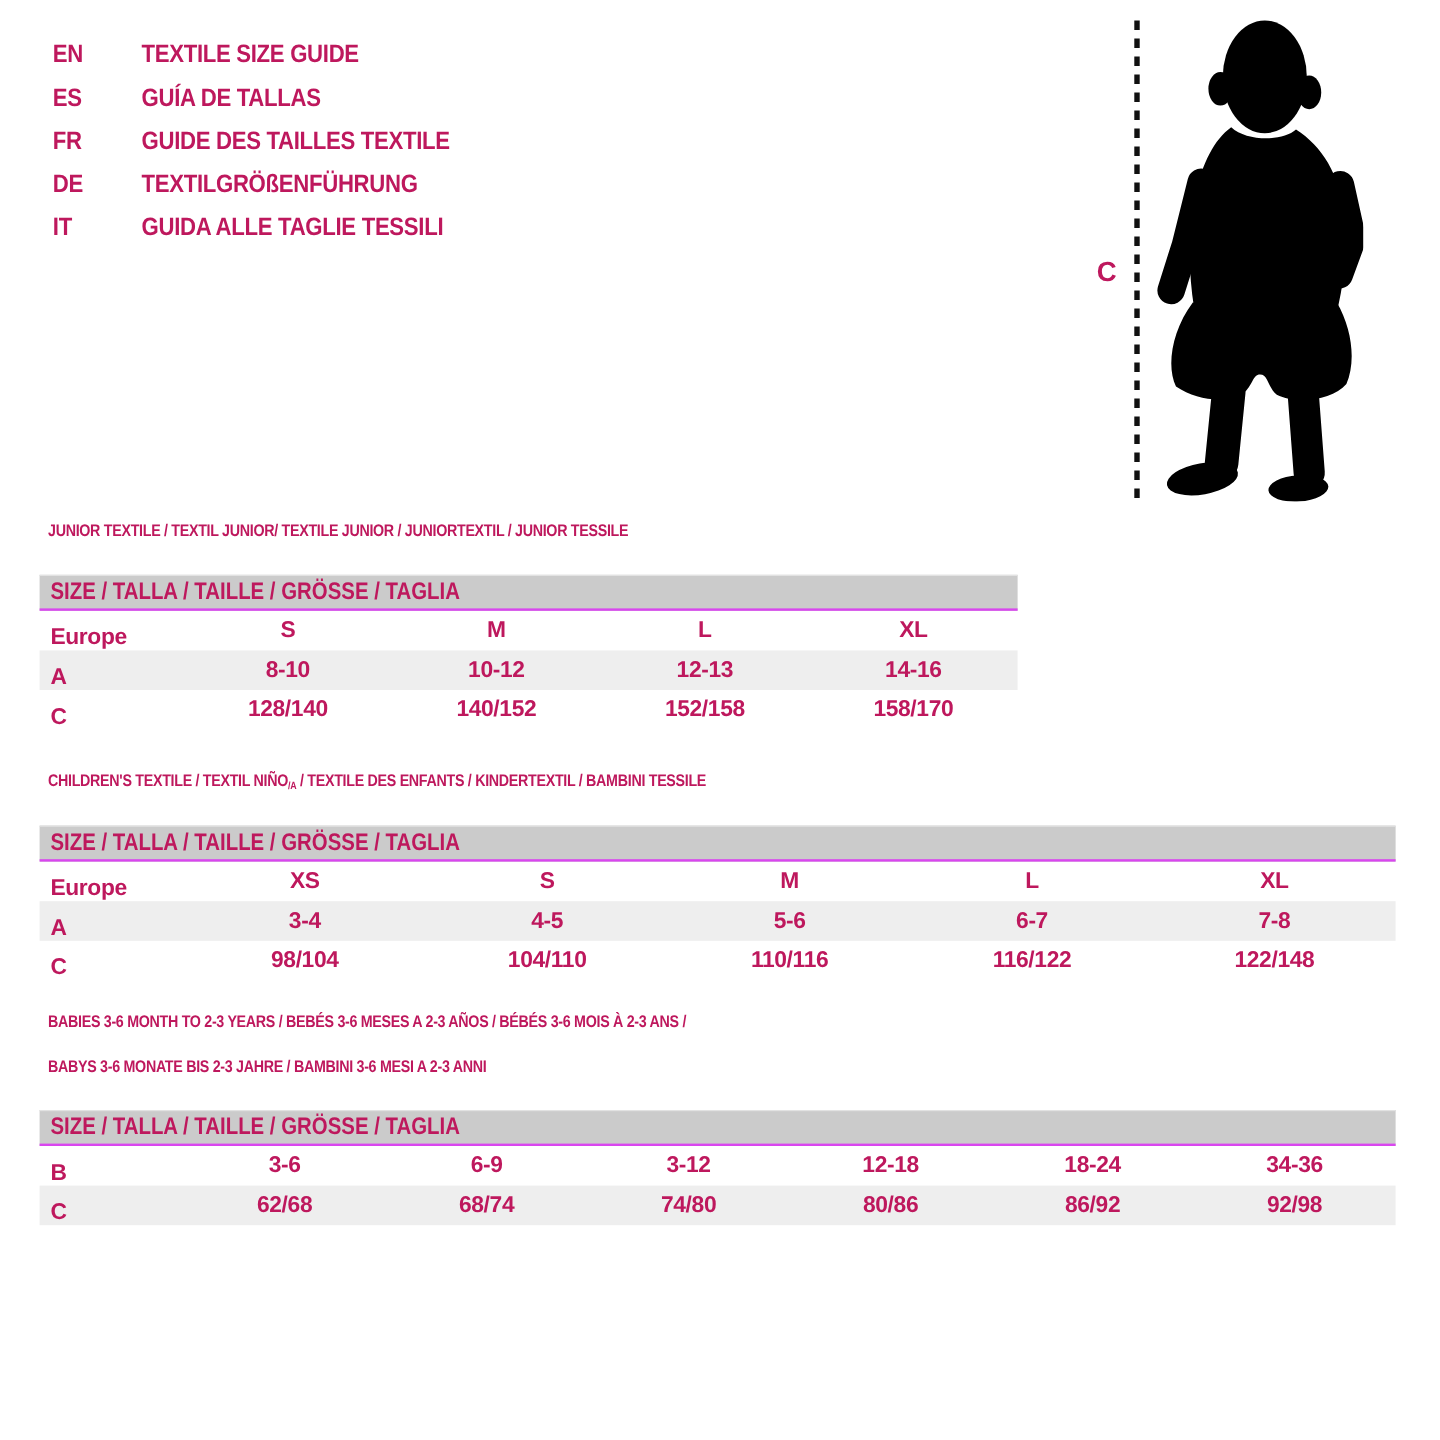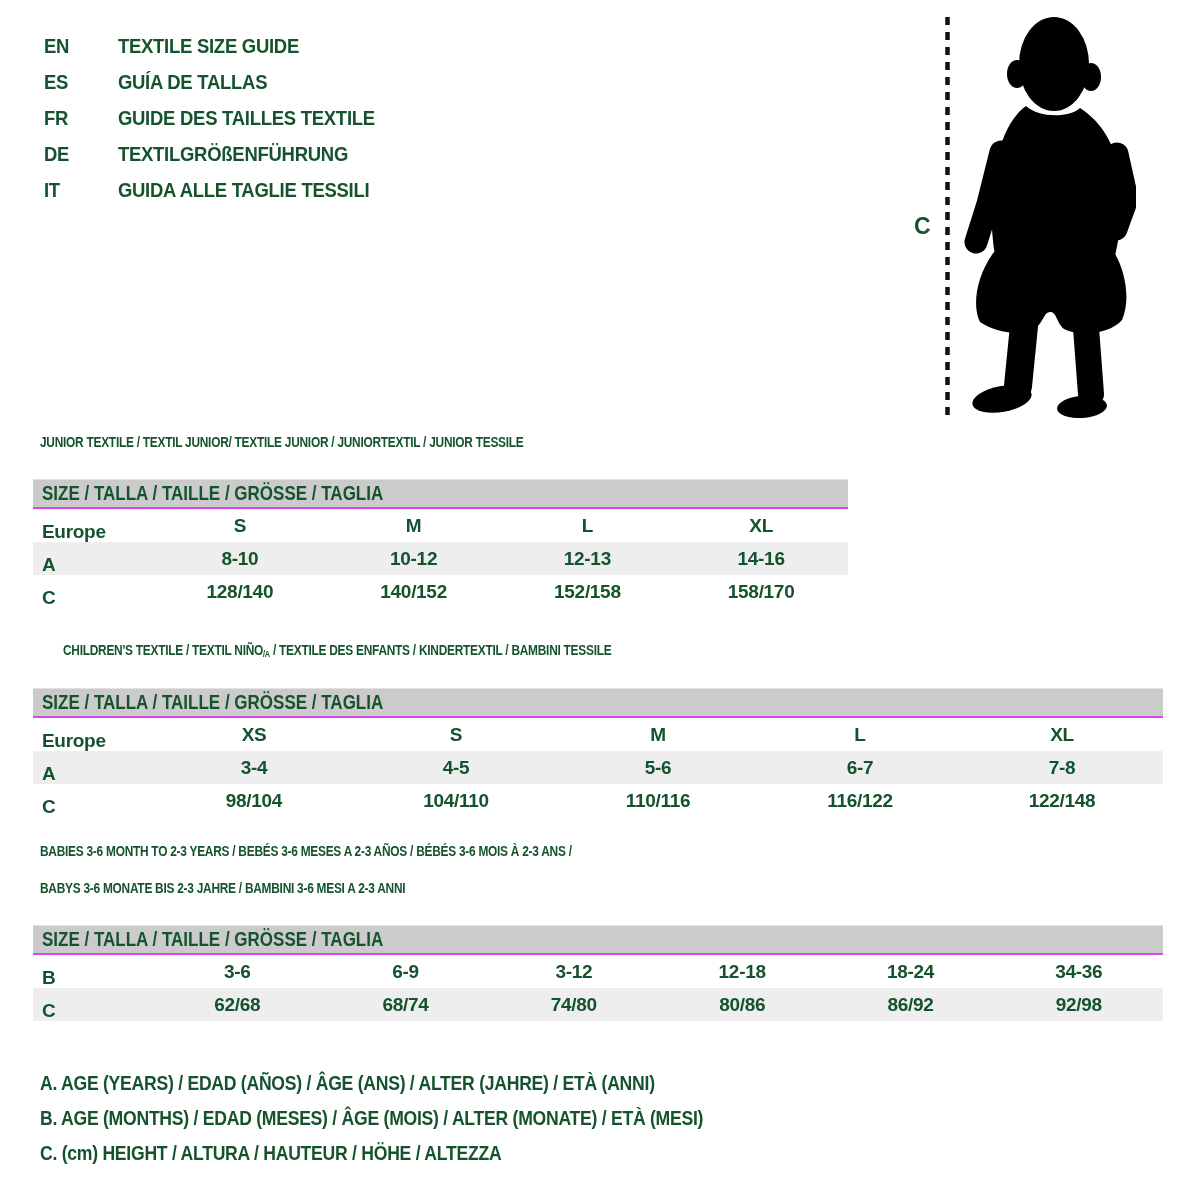--- a/index.html
+++ b/index.html
@@ -1,19 +1,19 @@
 <!DOCTYPE html>
 <html><head>
 <meta charset="utf-8">
 <style>
   * { margin:0; padding:0; box-sizing:border-box; }
   html,body { background:#ffffff; }
   .page {
     position:relative; width:1200px; height:1200px; background:#ffffff;
-    font-family:"Liberation Sans", sans-serif; color:#14532d; overflow:hidden;
+    font-family:"Liberation Sans", sans-serif; color:#be185d; overflow:hidden;
   }
   .cond { display:inline-block; transform:scaleX(0.85); transform-origin:0 50%; white-space:nowrap; }
 
   
   .lang-block { position:absolute; top:28px; left:44px; }
   .lang-row { display:flex; align-items:center; height:36px; font-weight:bold; font-size:21px; letter-spacing:-0.3px; transform:scaleX(0.88); transform-origin:0 50%; }
   .lang-code { width:84px; }
 
   
   .measure-line { position:absolute; left:944px; top:14px; }
@@ -113,21 +113,21 @@
     </div>
     <div class="trow">
       <span class="tlabel">C</span>
       <span class="tcell">128/140</span>
       <span class="tcell">140/152</span>
       <span class="tcell">152/158</span>
       <span class="tcell">158/170</span>
     </div>
   </div>
 
-  <h2 class="sec-title" style="top:642px;margin-left:23px;">
+  <h2 class="sec-title" style="top:642px;">
     <span class="cond"><span>CHILDREN'S TEXTILE / TEXTIL NIÑO</span><span class="subscript">/A</span><span> / TEXTILE DES ENFANTS / KINDERTEXTIL / BAMBINI TESSILE</span></span>
   </h2>
   <div class="sizetable w-wide" style="top:688px;">
     <div class="thead">
       <span class="cond">SIZE / TALLA / TAILLE / GRÖSSE / TAGLIA</span>
     </div>
     <div class="trow">
       <span class="tlabel">Europe</span>
       <span class="tcell">XS</span>
       <span class="tcell">S</span>
@@ -176,19 +176,14 @@
       <span class="tlabel">C</span>
       <span class="tcell">62/68</span>
       <span class="tcell">68/74</span>
       <span class="tcell">74/80</span>
       <span class="tcell">80/86</span>
       <span class="tcell">86/92</span>
       <span class="tcell">92/98</span>
     </div>
   </div>
 
-  <div class="legend">
-    <div class="legend-line">A. AGE (YEARS) / EDAD (AÑOS) / ÂGE (ANS) / ALTER (JAHRE) / ETÀ (ANNI)</div>
-    <div class="legend-line">B. AGE (MONTHS) / EDAD (MESES) / ÂGE (MOIS) / ALTER (MONATE) / ETÀ (MESI)</div>
-    <div class="legend-line">C. (cm) HEIGHT / ALTURA / HAUTEUR / HÖHE / ALTEZZA</div>
-  </div>
 
 </div>
 
 </body></html>

